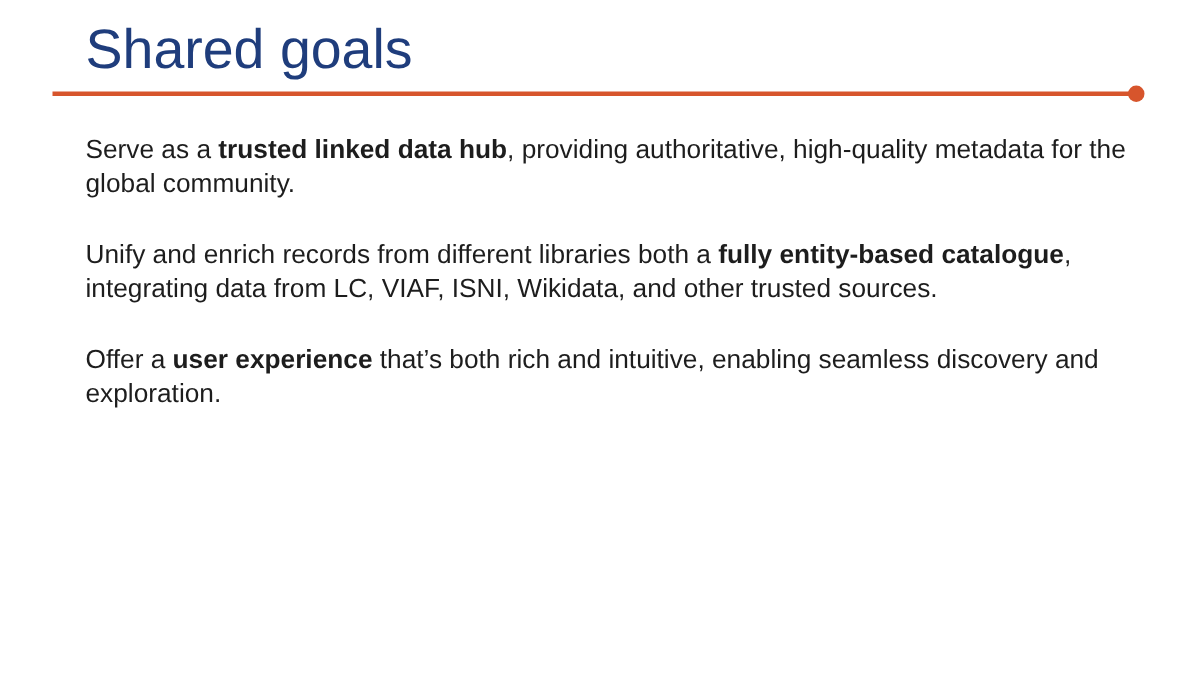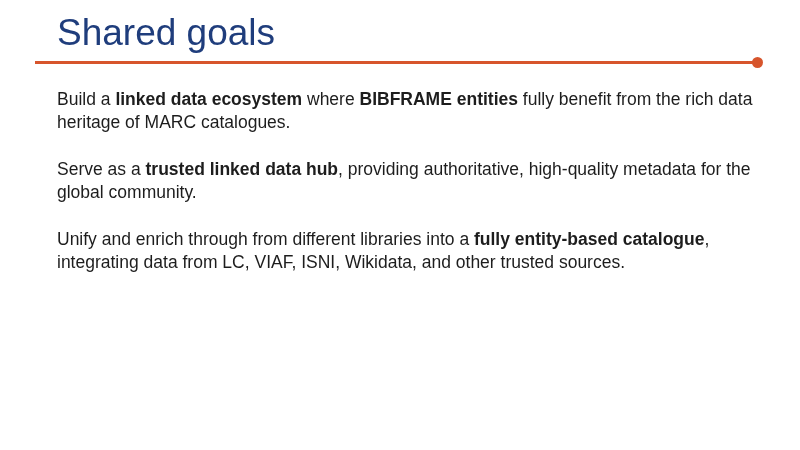--- a/index.html
+++ b/index.html
@@ -97,21 +97,21 @@
 
 <div class="slide">
 
   <h1 class="title">Shared goals</h1>
 
   <div class="rule">
     <div class="rule-dot"></div>
   </div>
 
   <div class="body" id="paragraphs">
-      <p><span>Build a </span><b>linked data ecosystem</b><span> where </span><b>BIBFRAME entities</b><span> fully benefit from the rich data heritage of MARC catalogues.</span></p>
       <p><span>Serve as a </span><b>trusted linked data hub</b><span>, providing authoritative, high-quality metadata for the global community.</span></p>
-      <p><span>Unify and enrich through from different libraries into a </span><b>fully entity-based catalogue</b><span>, integrating data from LC, VIAF, ISNI, Wikidata, and other trusted sources.</span></p>
+      <p><span>Unify and enrich records from different libraries both a </span><b>fully entity-based catalogue</b><span>, integrating data from LC, VIAF, ISNI, Wikidata, and other trusted sources.</span></p>
+      <p><span>Offer a </span><b>user experience</b><span> that’s both rich and intuitive, enabling seamless discovery and exploration.</span></p>
     </div>
 
   <div class="page-num">3</div>
 
 
 </div>
 
 </body></html>

